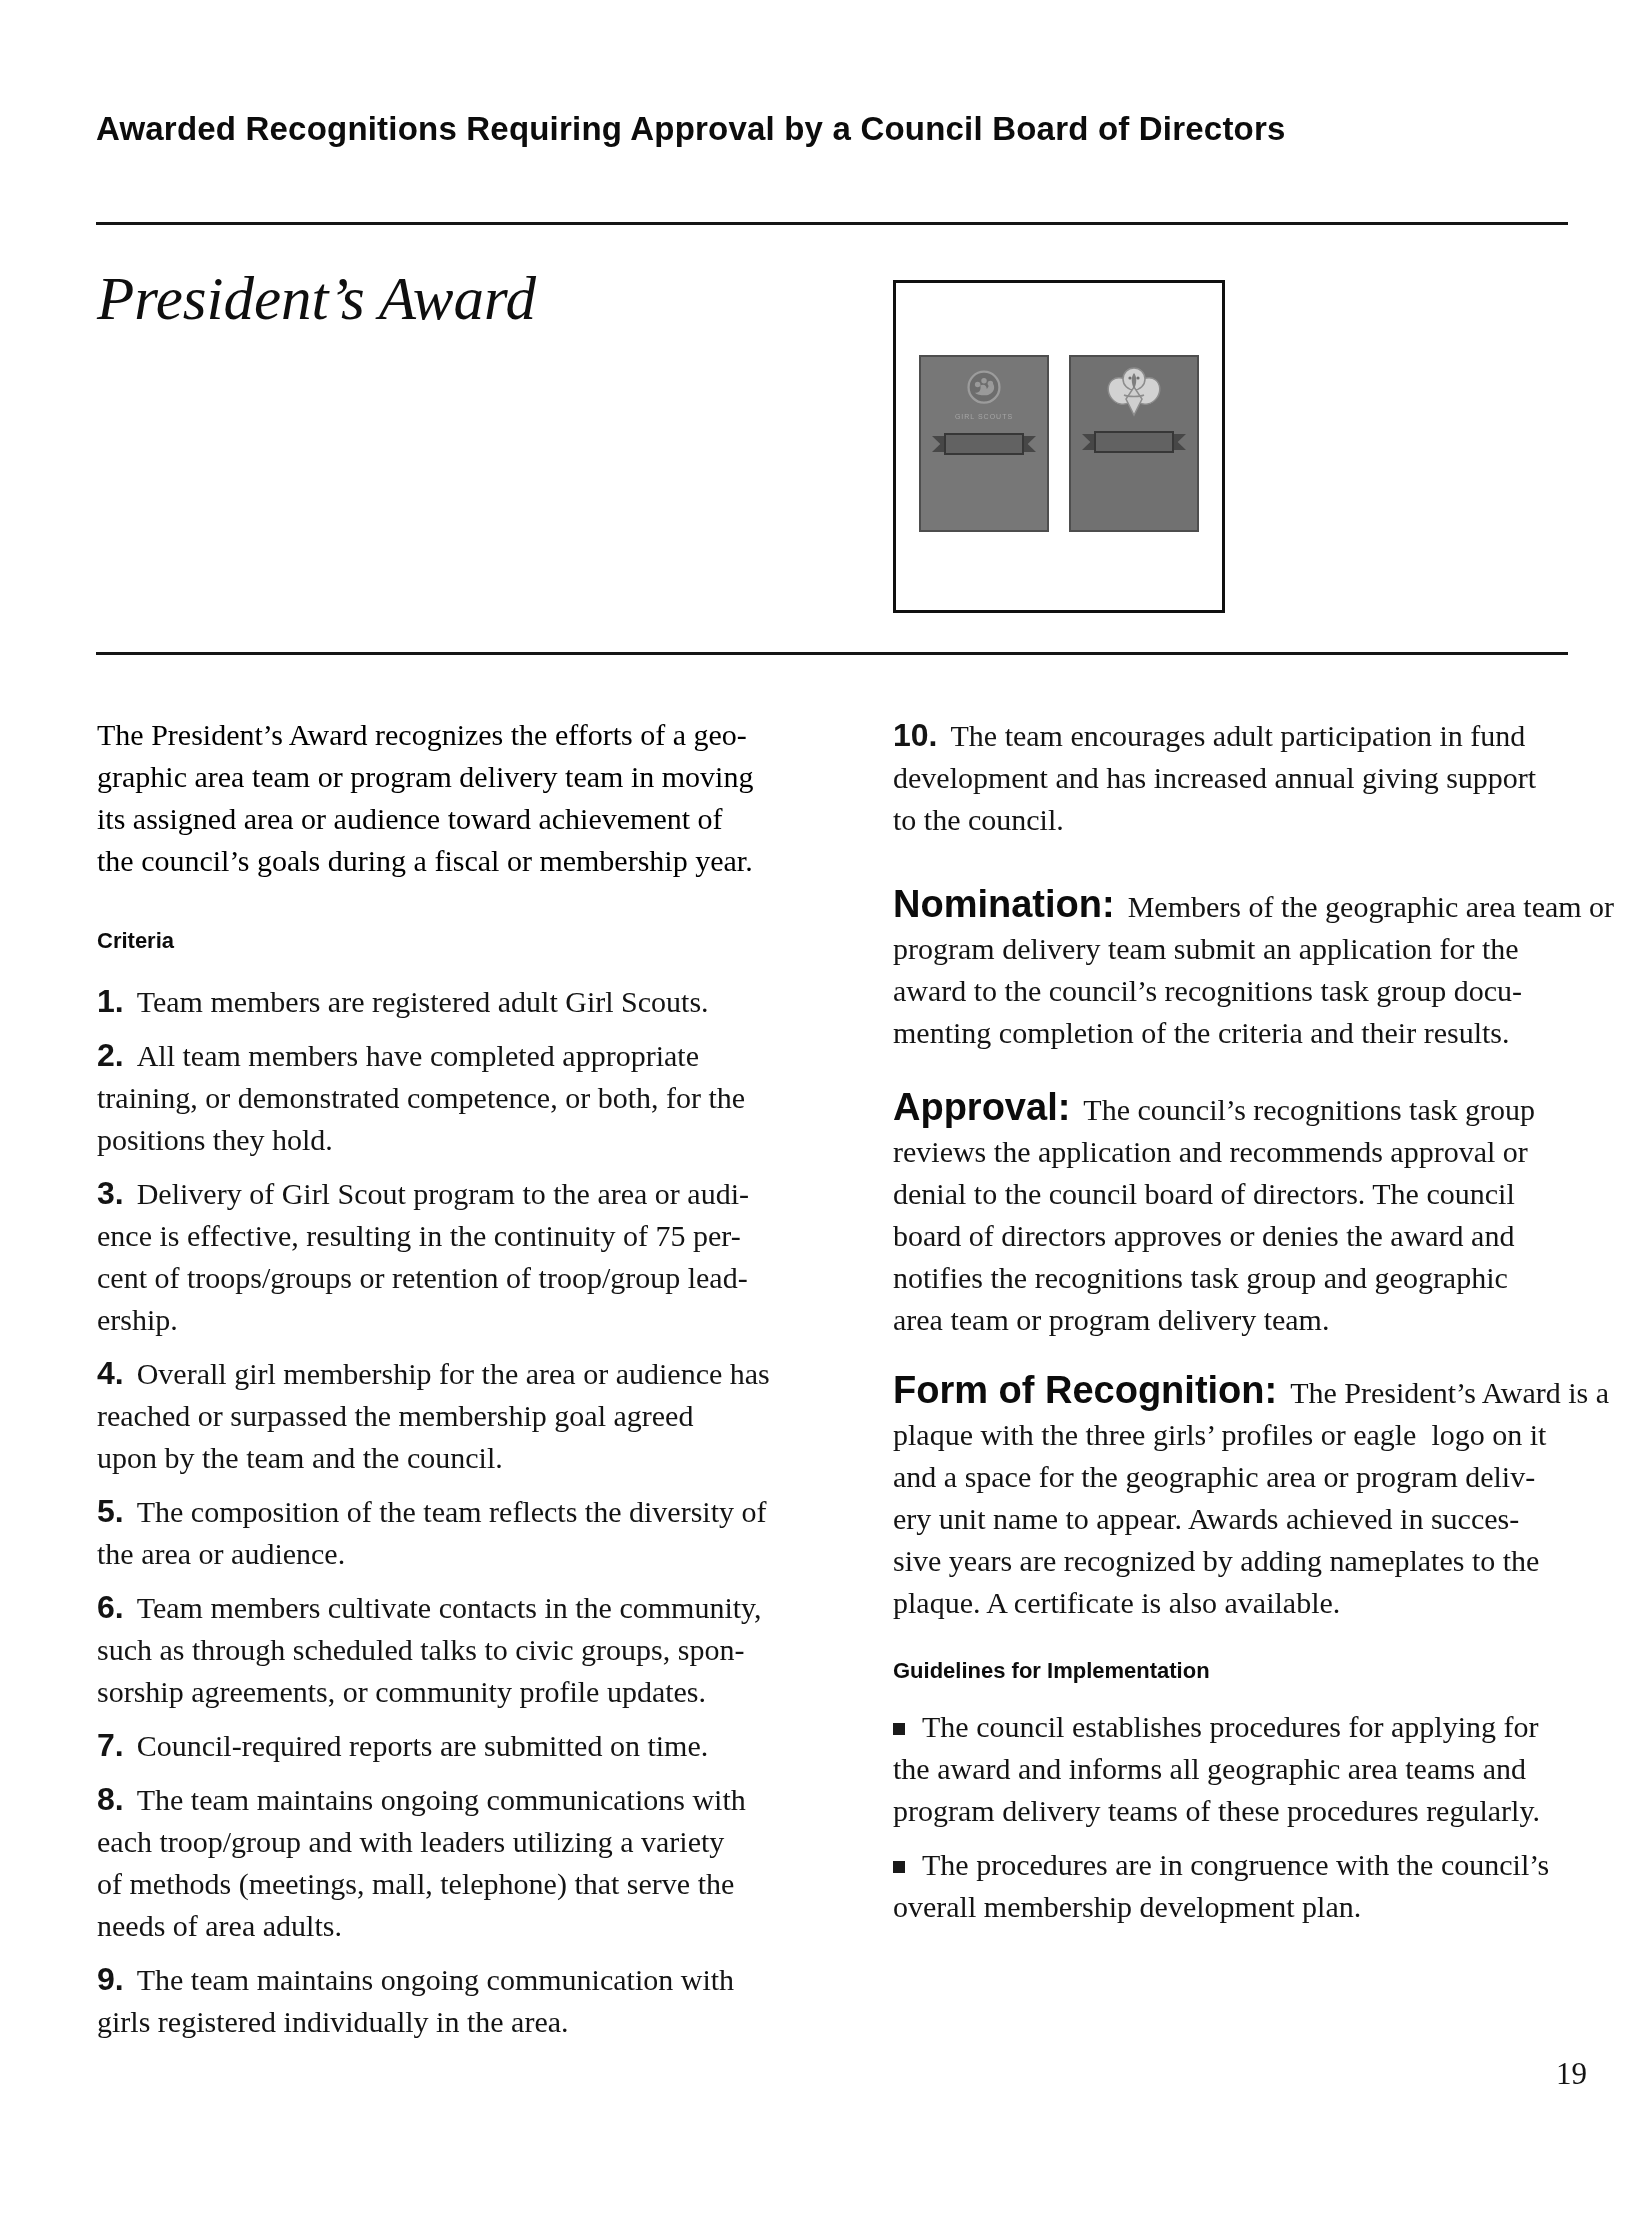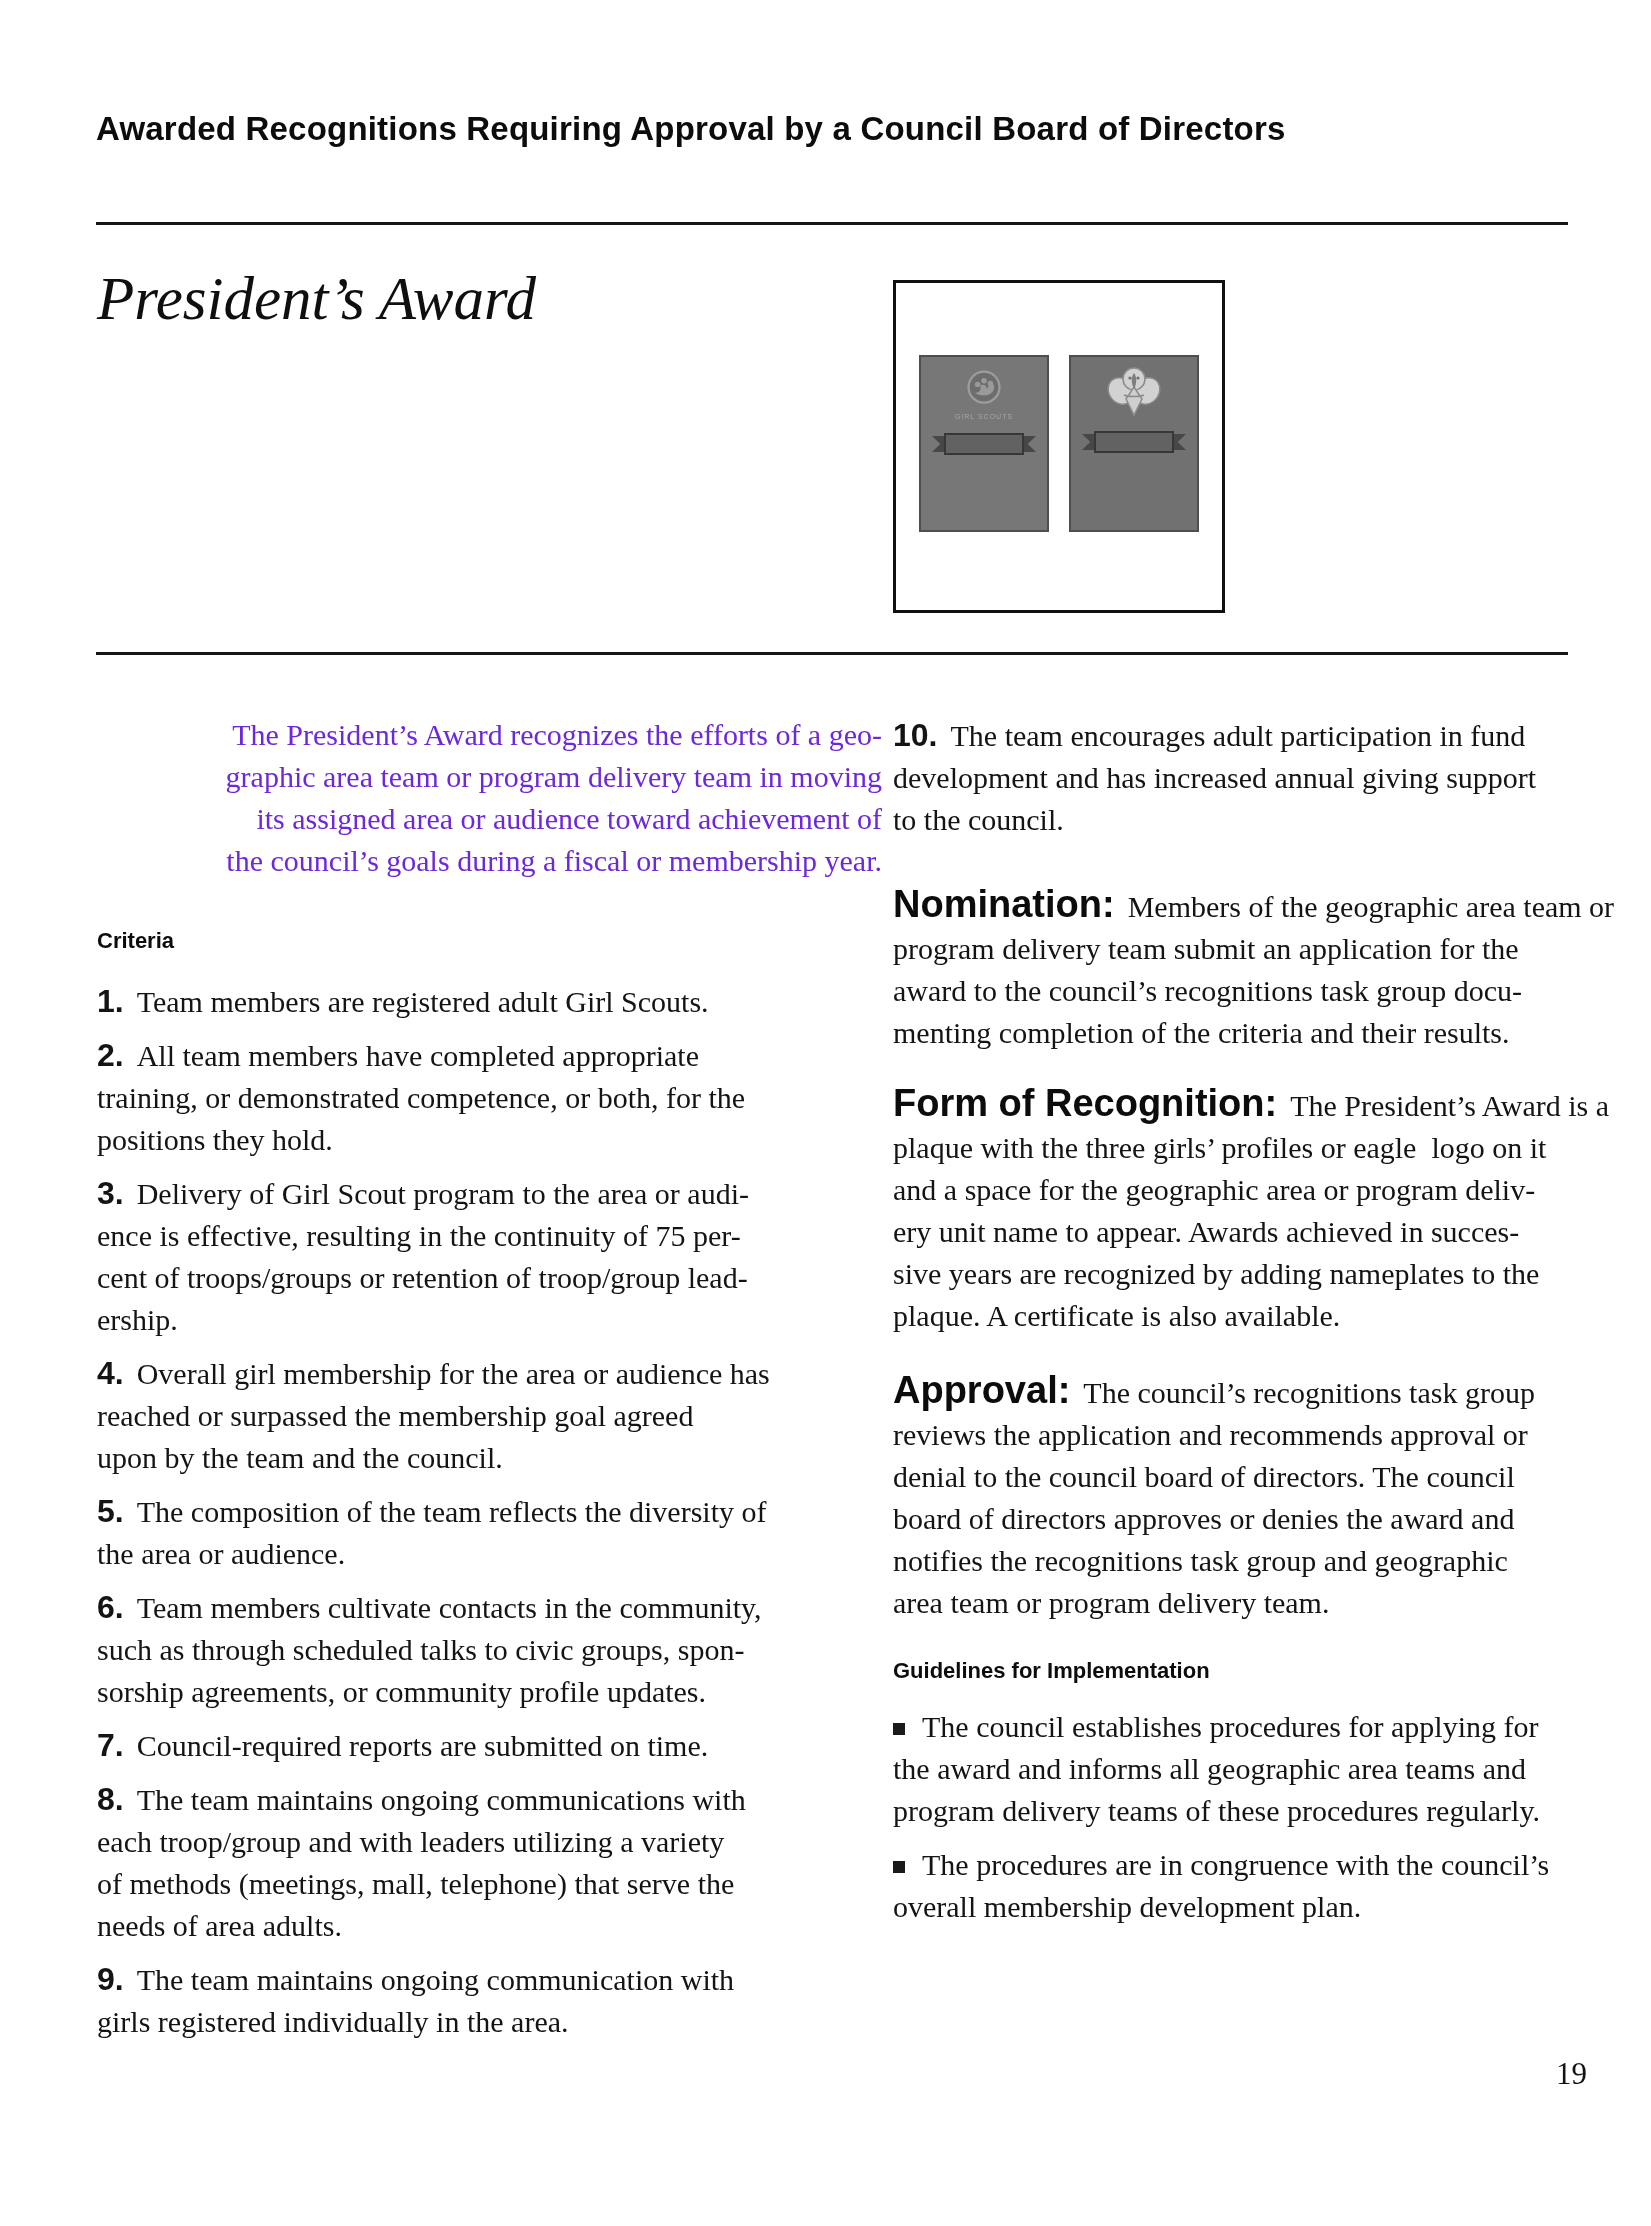--- a/index.html
+++ b/index.html
@@ -51,21 +51,21 @@
   }
   .plate{
     position:absolute;left:12px;top:0;width:80px;height:22px;box-sizing:border-box;
     background:#626262;border:2px solid #373737;
   }
   
   .col{position:absolute;top:714px;}
   .col-left{left:97px;width:785px;}
   .col-right{left:893px;width:750px;}
   .body-text{
-    margin:0;font-size:30px;line-height:42px;color:#6d28d9;white-space:pre;text-align:right;
+    margin:0;font-size:30px;line-height:42px;color:#000000;white-space:pre;
   }
   .itext{font-size:30px;line-height:42px;white-space:pre;}
   .num{
     font-family:"Liberation Sans", sans-serif;font-weight:bold;
     font-size:32px;margin-right:13px;
   }
   .label{
     font-family:"Liberation Sans", sans-serif;font-weight:bold;
     font-size:38px;margin-right:13px;color:#0c0c0c;
   }
@@ -172,34 +172,34 @@
   <div class="col col-right">
     <div class="numbered-item"><span class="num">10.</span><span class="itext">The team encourages adult participation in fund
 development and has increased annual giving support
 to the council.</span></div>
 
     <p class="sec sec-nomination"><span class="label">Nomination:</span><span class="itext">Members of the geographic area team or
 program delivery team submit an application for the
 award to the council’s recognitions task group docu-
 menting completion of the criteria and their results.</span></p>
 
+    <p class="sec sec-approval"><span class="label">Approval:</span><span class="itext">The council’s recognitions task group
+reviews the application and recommends approval or
+denial to the council board of directors. The council
+board of directors approves or denies the award and
+notifies the recognitions task group and geographic
+area team or program delivery team.</span></p>
+
     <p class="sec sec-form"><span class="label">Form of Recognition:</span><span class="itext">The President’s Award is a
 plaque with the three girls’ profiles or eagle  logo on it
 and a space for the geographic area or program deliv-
 ery unit name to appear. Awards achieved in succes-
 sive years are recognized by adding nameplates to the
 plaque. A certificate is also available.</span></p>
 
-    <p class="sec sec-approval"><span class="label">Approval:</span><span class="itext">The council’s recognitions task group
-reviews the application and recommends approval or
-denial to the council board of directors. The council
-board of directors approves or denies the award and
-notifies the recognitions task group and geographic
-area team or program delivery team.</span></p>
-
     <h3 class="subhead guidelines-heading">Guidelines for Implementation</h3>
 
     <div class="bullet-item"><span class="bullet-square"></span><span class="itext">The council establishes procedures for applying for
 the award and informs all geographic area teams and
 program delivery teams of these procedures regularly.</span></div>
     <div class="bullet-item"><span class="bullet-square"></span><span class="itext">The procedures are in congruence with the council’s
 overall membership development plan.</span></div>
   </div>
 
   <div class="page-number">19</div>

